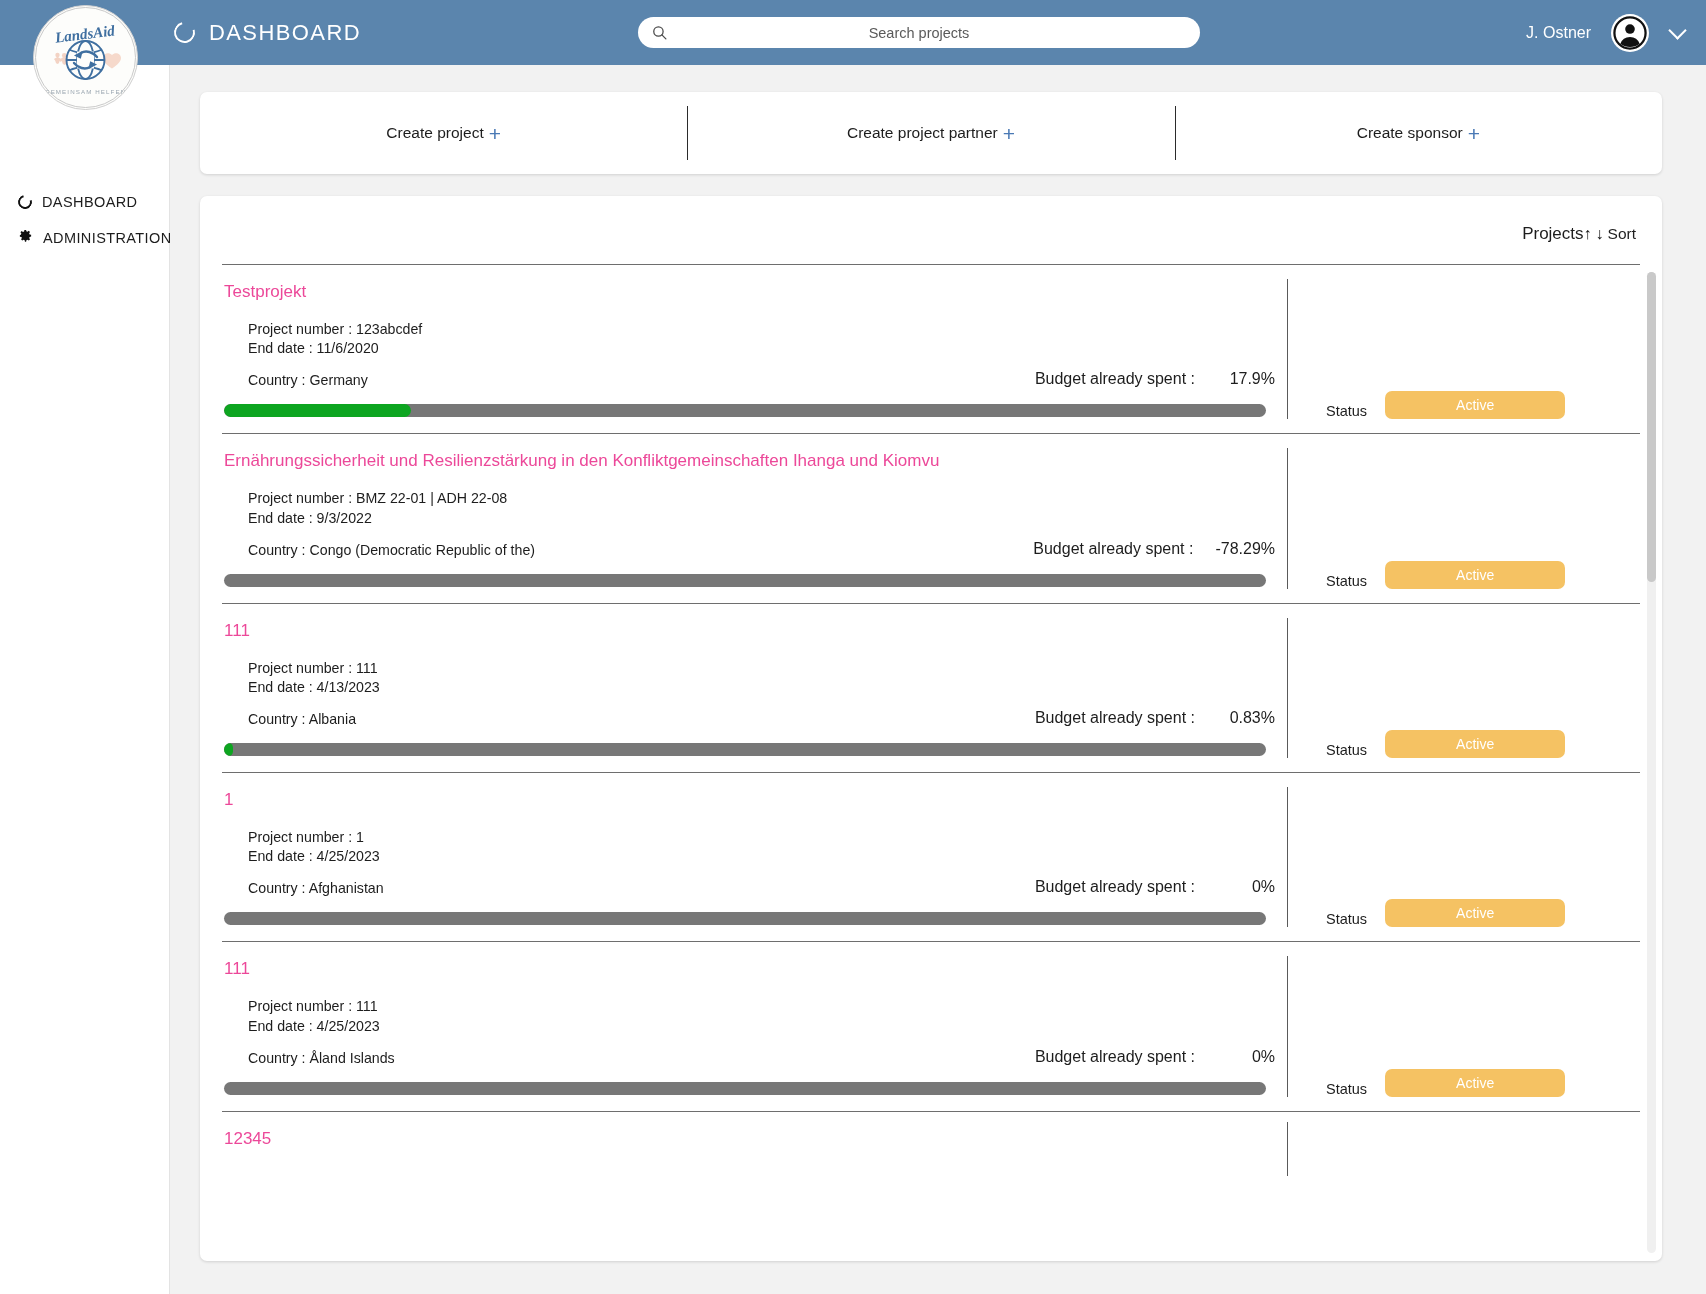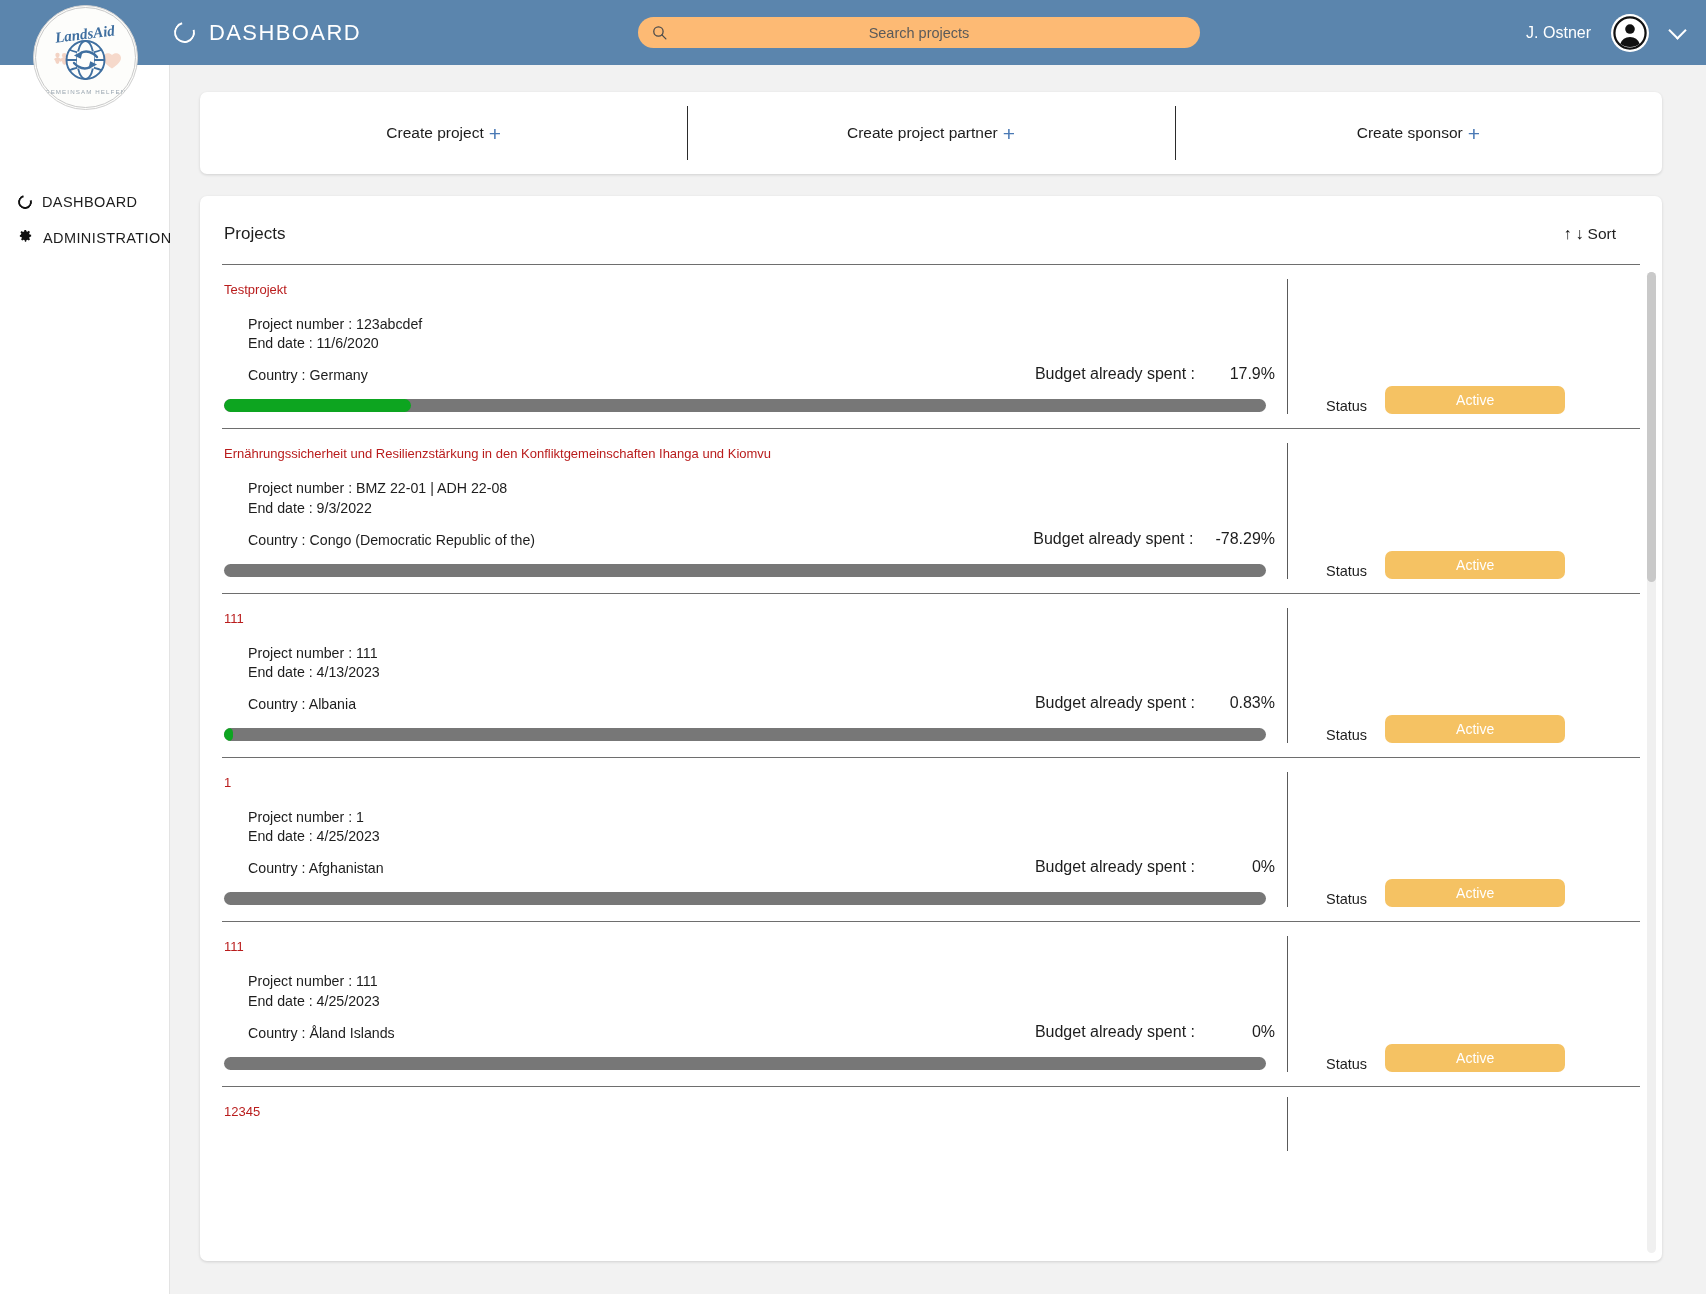--- a/index.html
+++ b/index.html
@@ -25,21 +25,21 @@
     border: 2.4px solid #ffffff;
     border-top-color: transparent;
     transform: rotate(30deg);
   }
   .page-title {
     color: #ffffff; font-size: 22px; letter-spacing: 1.4px; font-weight: 400;
   }
   .search-wrap { position: absolute; left: 638px; top: 17px; width: 562px; }
   .search-box {
     position: relative; width: 562px; height: 31px;
-    background: #fdba74; border-radius: 16px;
+    background: #ffffff; border-radius: 16px;
     display: flex; align-items: center;
   }
   .search-icon { position: absolute; left: 13px; top: 7px; width: 17px; height: 17px; }
   .search-input {
     width: 100%; height: 31px; border: none; outline: none;
     background: transparent; border-radius: 16px;
     text-align: center; font-size: 14.5px; color: #3c3c3c;
     font-family: "Liberation Sans", sans-serif;
   }
   .search-input::placeholder { color: #5a5a5a; opacity: 1; }
@@ -106,22 +106,22 @@
   .action-label { font-size: 15.5px; color: #1d1d1d; }
   .plus-icon { color: #4a79b5; font-size: 21px; line-height: 1; font-weight: 300; }
 
   .projects-card {
     margin-top: 22px; width: 1462px; height: 1065px;
     background: #ffffff; border-radius: 7px;
     box-shadow: 0 1px 3px rgba(0,0,0,.14);
     position: relative; overflow: hidden;
   }
   .projects-head {
-    display: flex; align-items: center; justify-content: space-between;
-    padding: 28px 46px 0 24px;
+    display: flex; align-items: center; justify-content: flex-end;
+    padding: 28px 26px 0 24px;
   }
   .projects-title { font-size: 17px; color: #1d1d1d; }
   .sort-btn { display: flex; align-items: center; gap: 4px; cursor: pointer; }
   .sort-label { font-size: 15.5px; color: #1d1d1d; }
   .arrow-glyph { font-size: 16px; color: #111; line-height: 1; }
 
   .rows-viewport {
     position: absolute; top: 68px; left: 0; right: 0; bottom: 0;
     overflow: hidden; padding: 0 22px 0 22px;
   }
@@ -129,21 +129,21 @@
   .prow { position: relative; border-top: 1.6px solid #6e6e6e; }
   .prow:first-child { border-top: 1.6px solid #6e6e6e; }
   .prow-inner { display: flex; }
   .prow-left { width: 1065px; padding: 17px 0 0 2px; position: relative; }
   .prow-right {
     flex: 1; display: flex; align-items: flex-end; justify-content: flex-start;
     gap: 18px; padding-left: 38px; border-left: 1.6px solid #5a5a5a;
     margin: 14px 0 14px 0;
   }
 
-  .p-name { font-size: 13px; color: #b91c1c; margin-bottom: 18px; }
+  .p-name { font-size: 17px; color: #ec4899; margin-bottom: 18px; }
   .p-meta { font-size: 14.2px; color: #1d1d1d; margin-left: 24px; line-height: 1.35; }
   .p-bottom {
     display: flex; align-items: flex-end; justify-content: space-between;
     margin-top: 12px; padding-right: 12px;
   }
   .p-country { font-size: 14.2px; color: #1d1d1d; margin-left: 24px; }
   .p-budget { display: flex; align-items: center; gap: 22px; font-size: 16px; color: #1d1d1d; }
   .p-budget .pct { min-width: 58px; text-align: right; }
 
   .bar-track {

